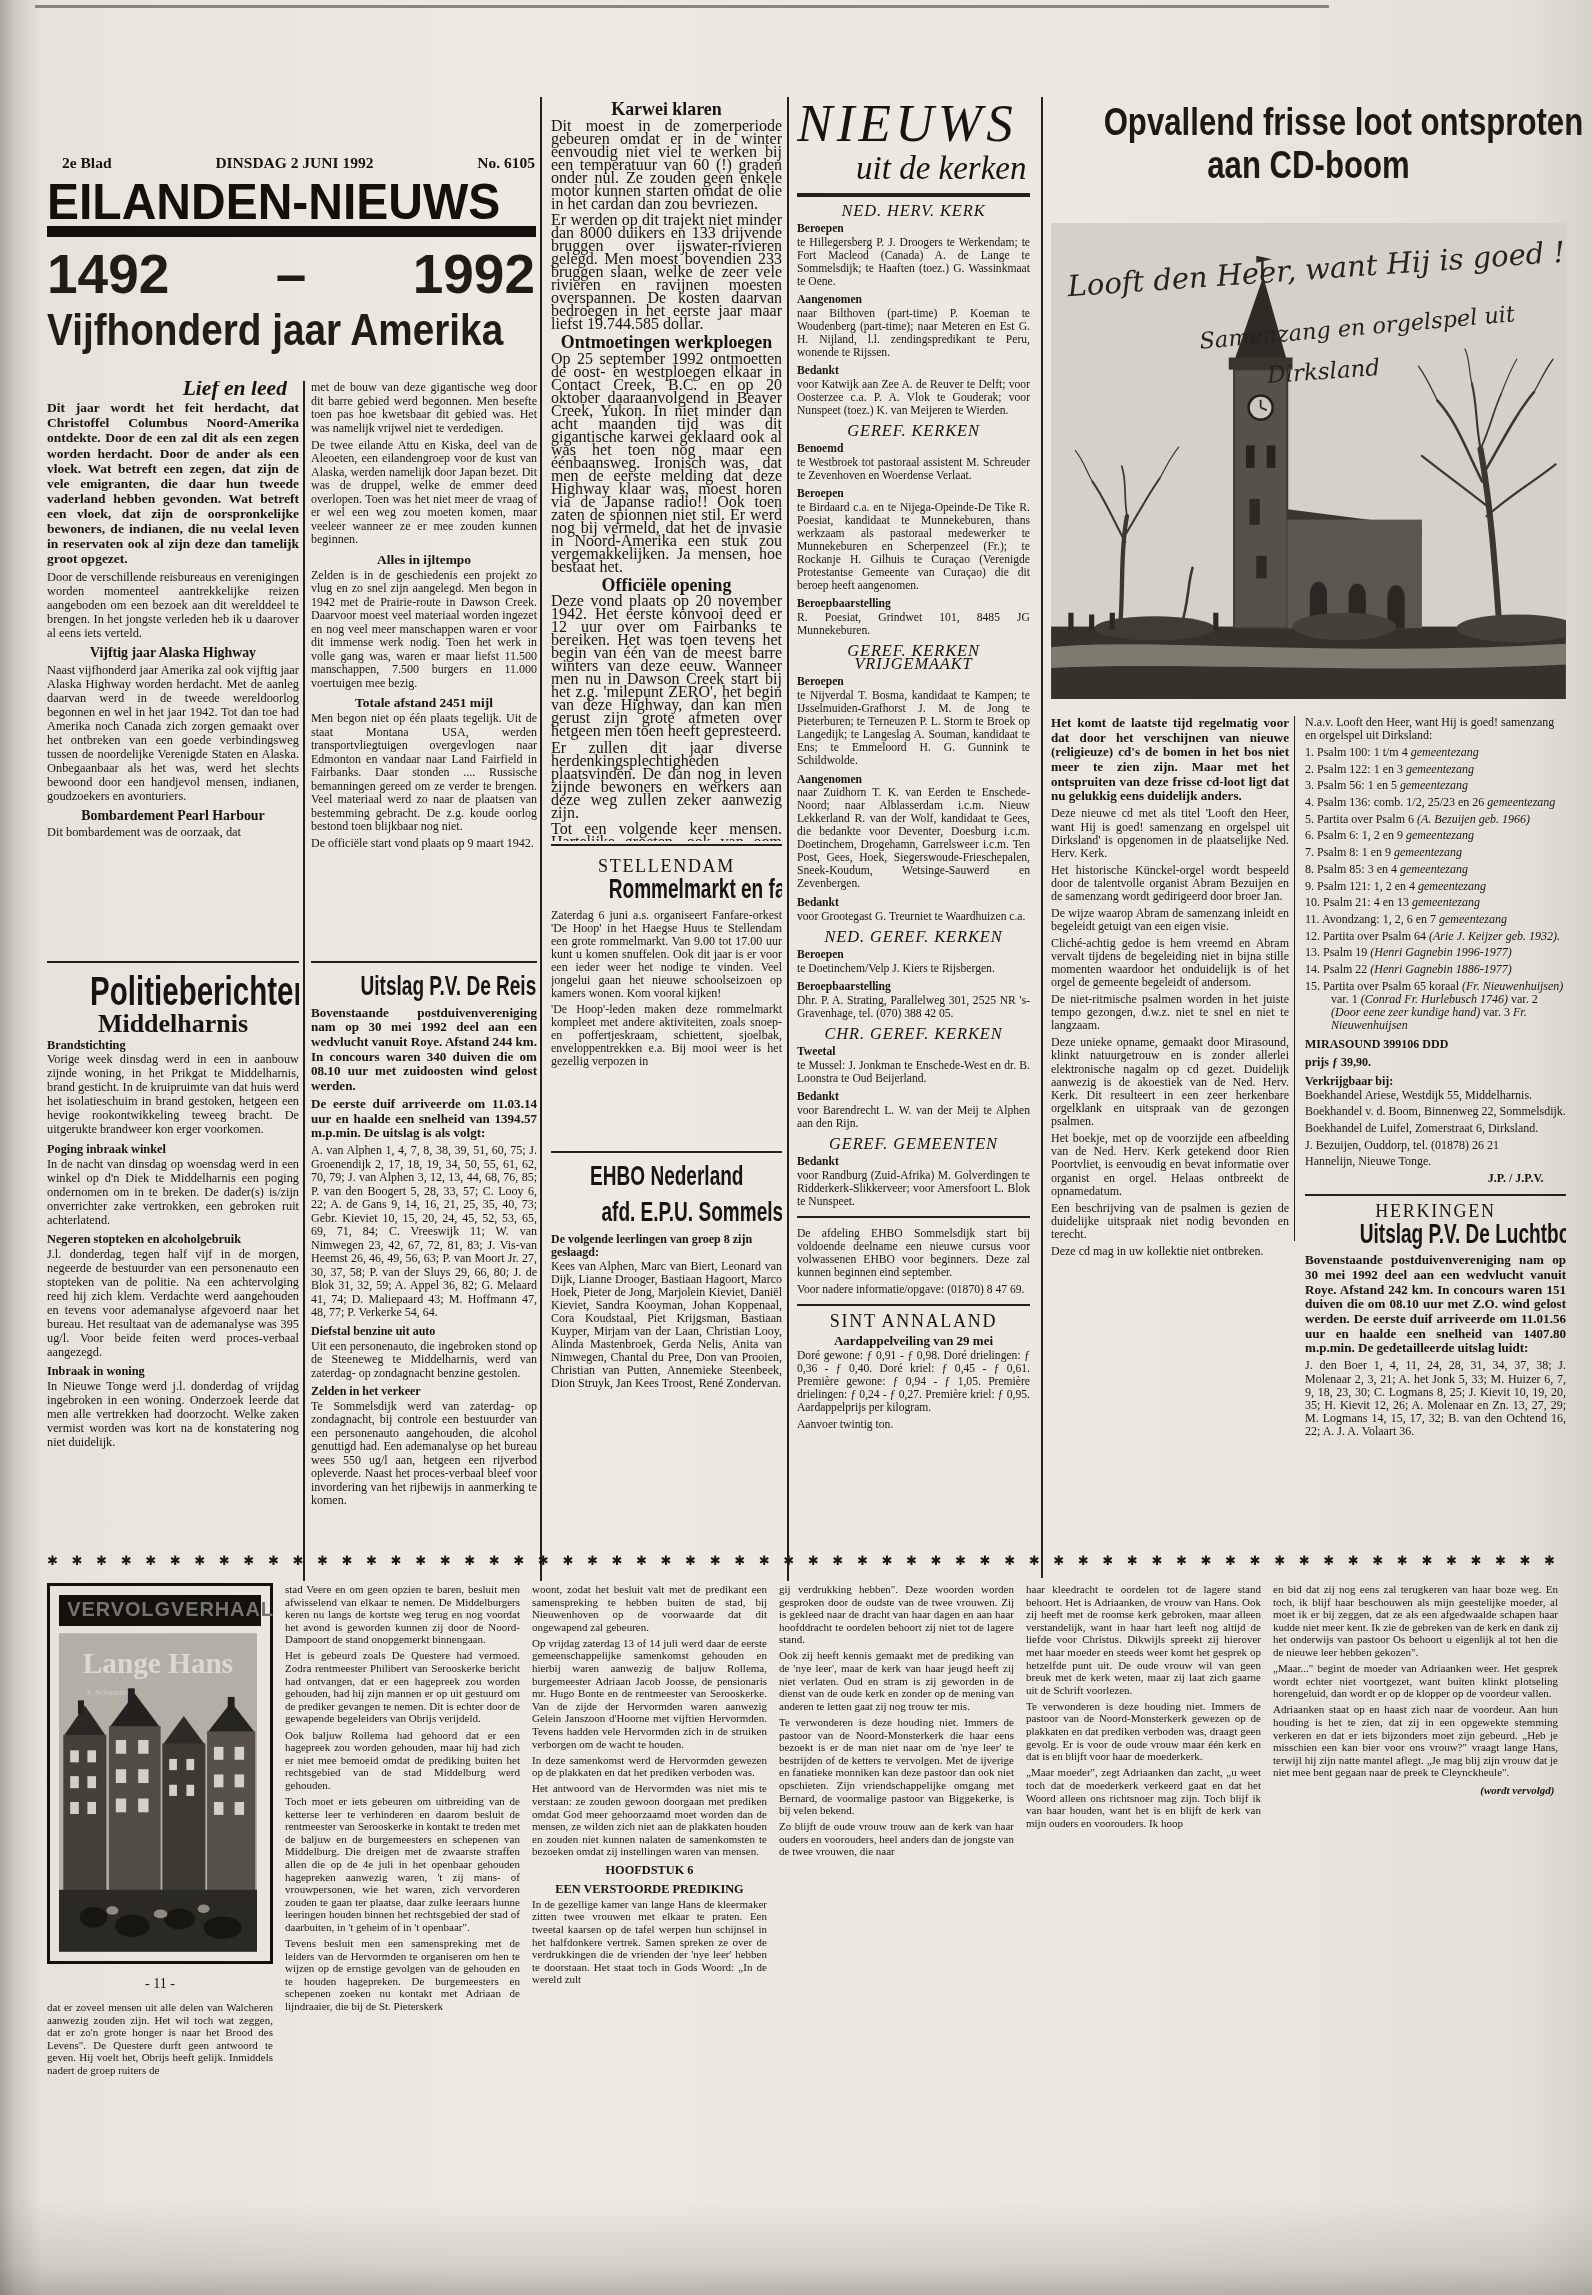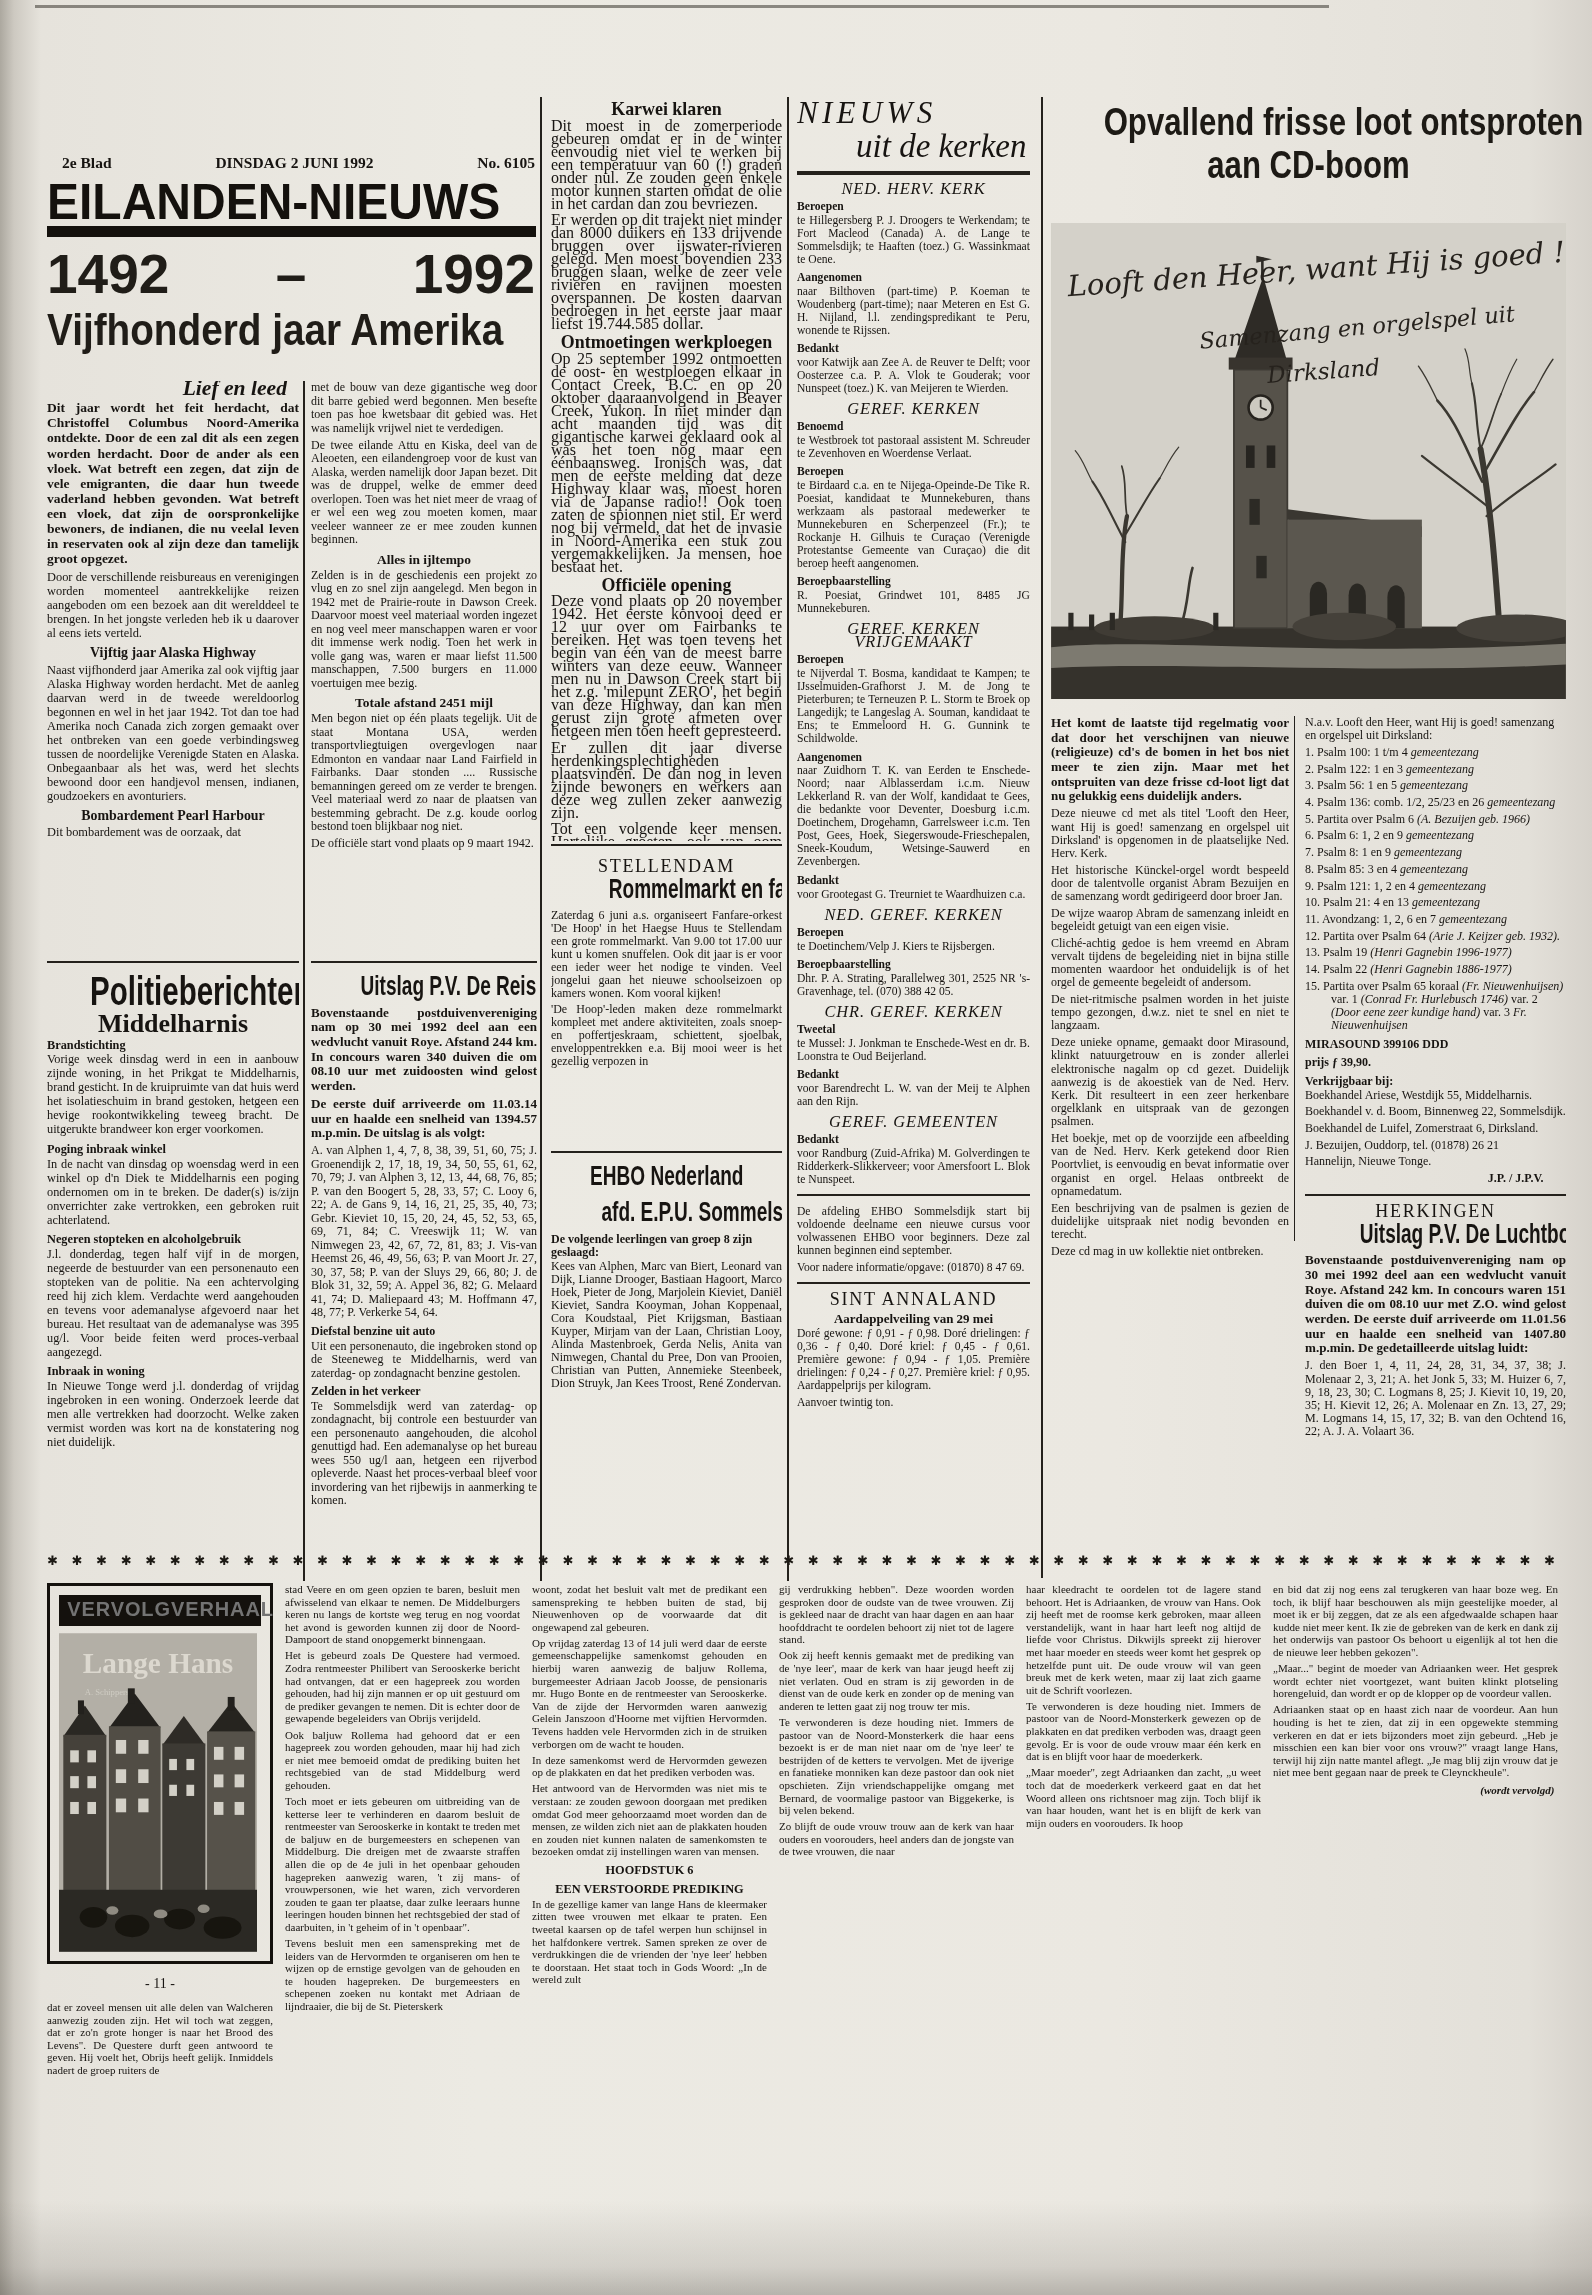--- a/index.html
+++ b/index.html
@@ -34,21 +34,21 @@
   .b-h3{font-weight:bold;text-align:center;font-size:26px;margin:1.7px 0 7px;}
   .b-caps{text-align:center;font-size:18px;letter-spacing:1.7px;margin:7px 0 0;}
   .b-church{font-style:italic;text-align:center;font-size:16.4px;letter-spacing:0.9px;margin:7px 0 3.5px;}
   .b-stars{text-align:center;font-weight:bold;letter-spacing:14px;font-size:14.7px;margin:7px 0;}
   .b-rule{border-top:2.6px solid #24211c;margin:8.6px 0;}
   .b-sig{font-weight:bold;text-align:right;padding-right:22.4px;}
   .b-fin{font-weight:bold;font-style:italic;text-align:right;padding-right:3.5px;margin-top:5.2px;}
   .b-num{padding-left:26px;text-indent:-26px;text-align:left;}
   .b-hang{padding-left:21px;text-indent:-21px;text-align:left;}
   .b-note{text-align:left;}
-  .kerklogo1{font-style:italic;font-size:31px;letter-spacing:4.3px;line-height:1;}
+  .kerklogo1{font-style:italic;font-size:53px;letter-spacing:4.3px;line-height:1;}
   .kerklogo2{font-style:italic;font-size:33px;text-align:right;line-height:1.1;padding-right:3.5px;}
   .kerkbar{height:3.5px;background:#24211c;margin:7px 0 5.2px;}
   .cd-title{text-align:center;}
   .cd-title span{display:inline-block;white-space:nowrap;transform:scaleX(.82);transform-origin:center;
     font-family:"Liberation Sans",sans-serif;font-weight:bold;font-size:38px;line-height:1.08;color:#1d1a15;}
   .photo{position:absolute;background:#d7d4cc;overflow:hidden;}
   .hand{position:absolute;font-style:italic;color:#26221d;white-space:nowrap;
     font-family:"DejaVu Serif",serif;}
   .starrow{white-space:nowr ap;overflow:hidden;font-size:13px;letter-spacing:5.2px;color:#1c1914;white-space:nowrap;}
   .storybox{border:3.5px solid #14110d;padding:8.6px 8.6px 5.2px;}

